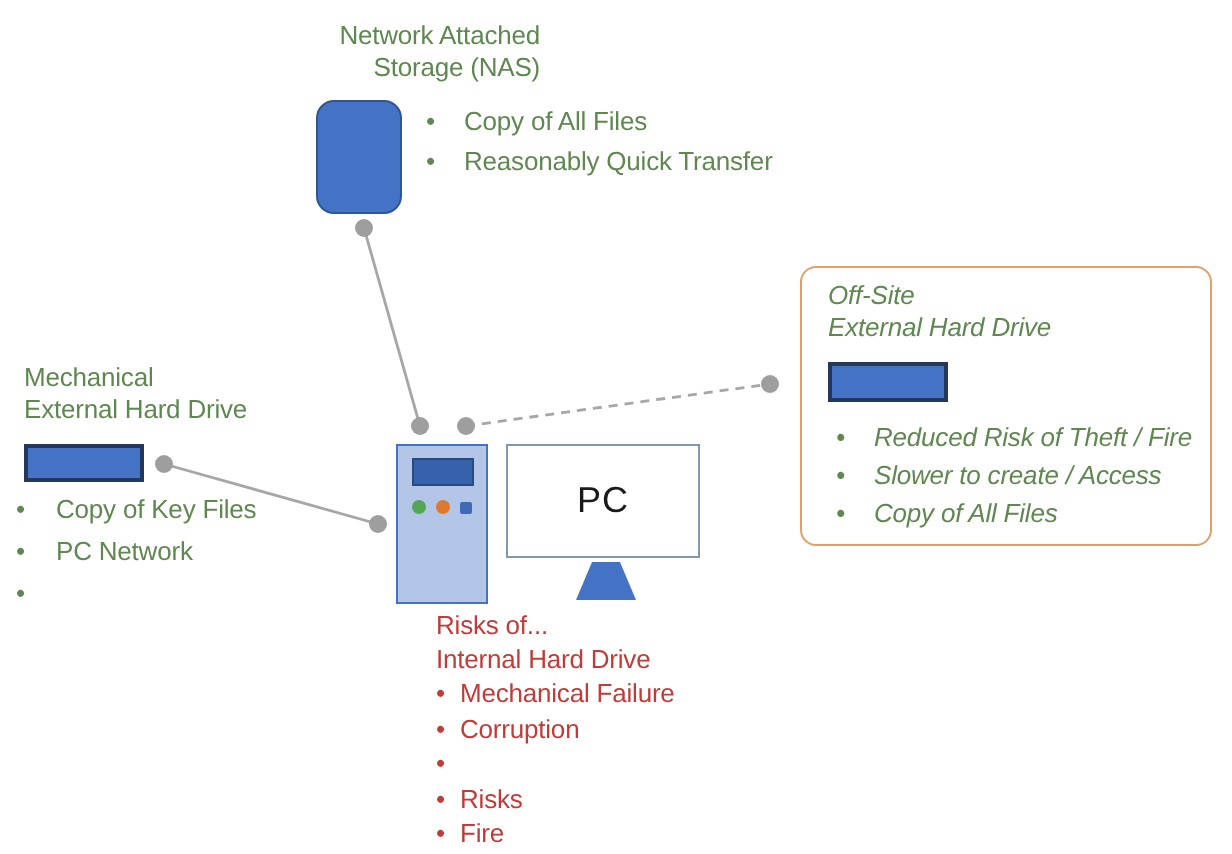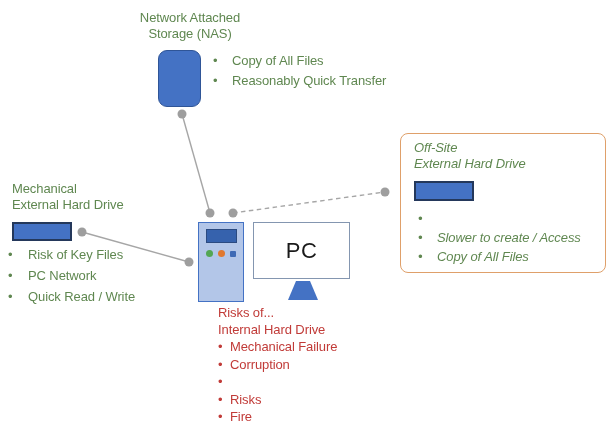--- a/index.html
+++ b/index.html
@@ -8,21 +8,21 @@
     font-family:"Liberation Sans", sans-serif; overflow:hidden;
     color:#333;
   }
   .abs { position:absolute; }
   svg.connectors { position:absolute; left:0; top:0; width:616px; height:427px; }
 
   .green { color:var(--green-text,#5F8750); }
   .red   { color:var(--red-text,#C13B38); }
 
   .label { font-size:13px; line-height:15.5px; letter-spacing:-0.1px; }
-  .center { text-align:center; }
+  .center { text-align:right; }
 
   .bullet-row { display:flex; align-items:flex-start; font-size:13px; letter-spacing:-0.1px; }
   .bullet-glyph { flex:0 0 auto; }
 
   
   .nas-shape {
     left:158px; top:50px; width:41px; height:55px;
     background:var(--device-blue,#4472C4);
     border:1px solid #2F5597; border-radius:9px;
   }
@@ -55,21 +55,21 @@
   .led-green { background:#53A653; }
   .led-orange { background:#E0782F; }
   .led-blue { width:6px; height:6px; border-radius:1px; background:#3F6AB5; }
 
   
   .monitor {
     left:253px; top:222px; width:95px; height:55px;
     background:#fff; border:1.5px solid var(--monitor-border,#8496B0);
     display:flex; align-items:center; justify-content:center;
   }
-  .monitor-text { font-size:22px; color:#1a1a1a; letter-spacing:0.5px; }
+  .monitor-text { font-size:18px; color:#1a1a1a; letter-spacing:0.5px; }
   .monitor-stand {
     left:288px; top:281px; width:14px; height:0;
     border-left:8px solid transparent; border-right:8px solid transparent;
     border-bottom:19px solid var(--device-blue,#4472C4);
   }
 
   
   .internal-title { left:218px; top:305px; font-size:13px; line-height:16.5px; letter-spacing:-0.1px; }
   .internal-bullets { left:218px; top:339px; }
   .internal-bullets .bullet-row { height:17.5px; }
@@ -126,29 +126,28 @@
   </div>
 
   <div class="abs label green" style="left:12px; top:181px;">
     <div>Mechanical</div>
     <div>External Hard Drive</div>
   </div>
   <div class="abs hdd-rect hdd-connected"></div>
   <div class="abs green left-bullets">
     <div class="bullet-row">
       <span class="bullet-glyph">•</span>
-      <span>Risk of Key Files</span>
+      <span>Copy of Key Files</span>
     </div>
     <div class="bullet-row">
       <span class="bullet-glyph">•</span>
       <span>PC Network</span>
     </div>
     <div class="bullet-row">
       <span class="bullet-glyph">•</span>
-      <span>Quick Read / Write</span>
     </div>
   </div>
 
   <div class="abs tower">
     <div class="tower-screen"></div>
     <div class="tower-lights">
       <span class="led led-green"></span>
       <span class="led led-orange"></span>
       <span class="led-blue"></span>
     </div>
@@ -187,20 +186,21 @@
 
   <div class="abs offsite-box">
     <div class="label green offsite-label">
       <div>Off-Site</div>
       <div>External Hard Drive</div>
     </div>
     <div class="hdd-rect offsite-hdd"></div>
     <div class="green offsite-bullets">
       <div class="bullet-row">
         <span class="bullet-glyph">•</span>
+        <span>Reduced Risk of Theft / Fire</span>
       </div>
       <div class="bullet-row">
         <span class="bullet-glyph">•</span>
         <span>Slower to create / Access</span>
       </div>
       <div class="bullet-row">
         <span class="bullet-glyph">•</span>
         <span>Copy of All Files</span>
       </div>
     </div>

